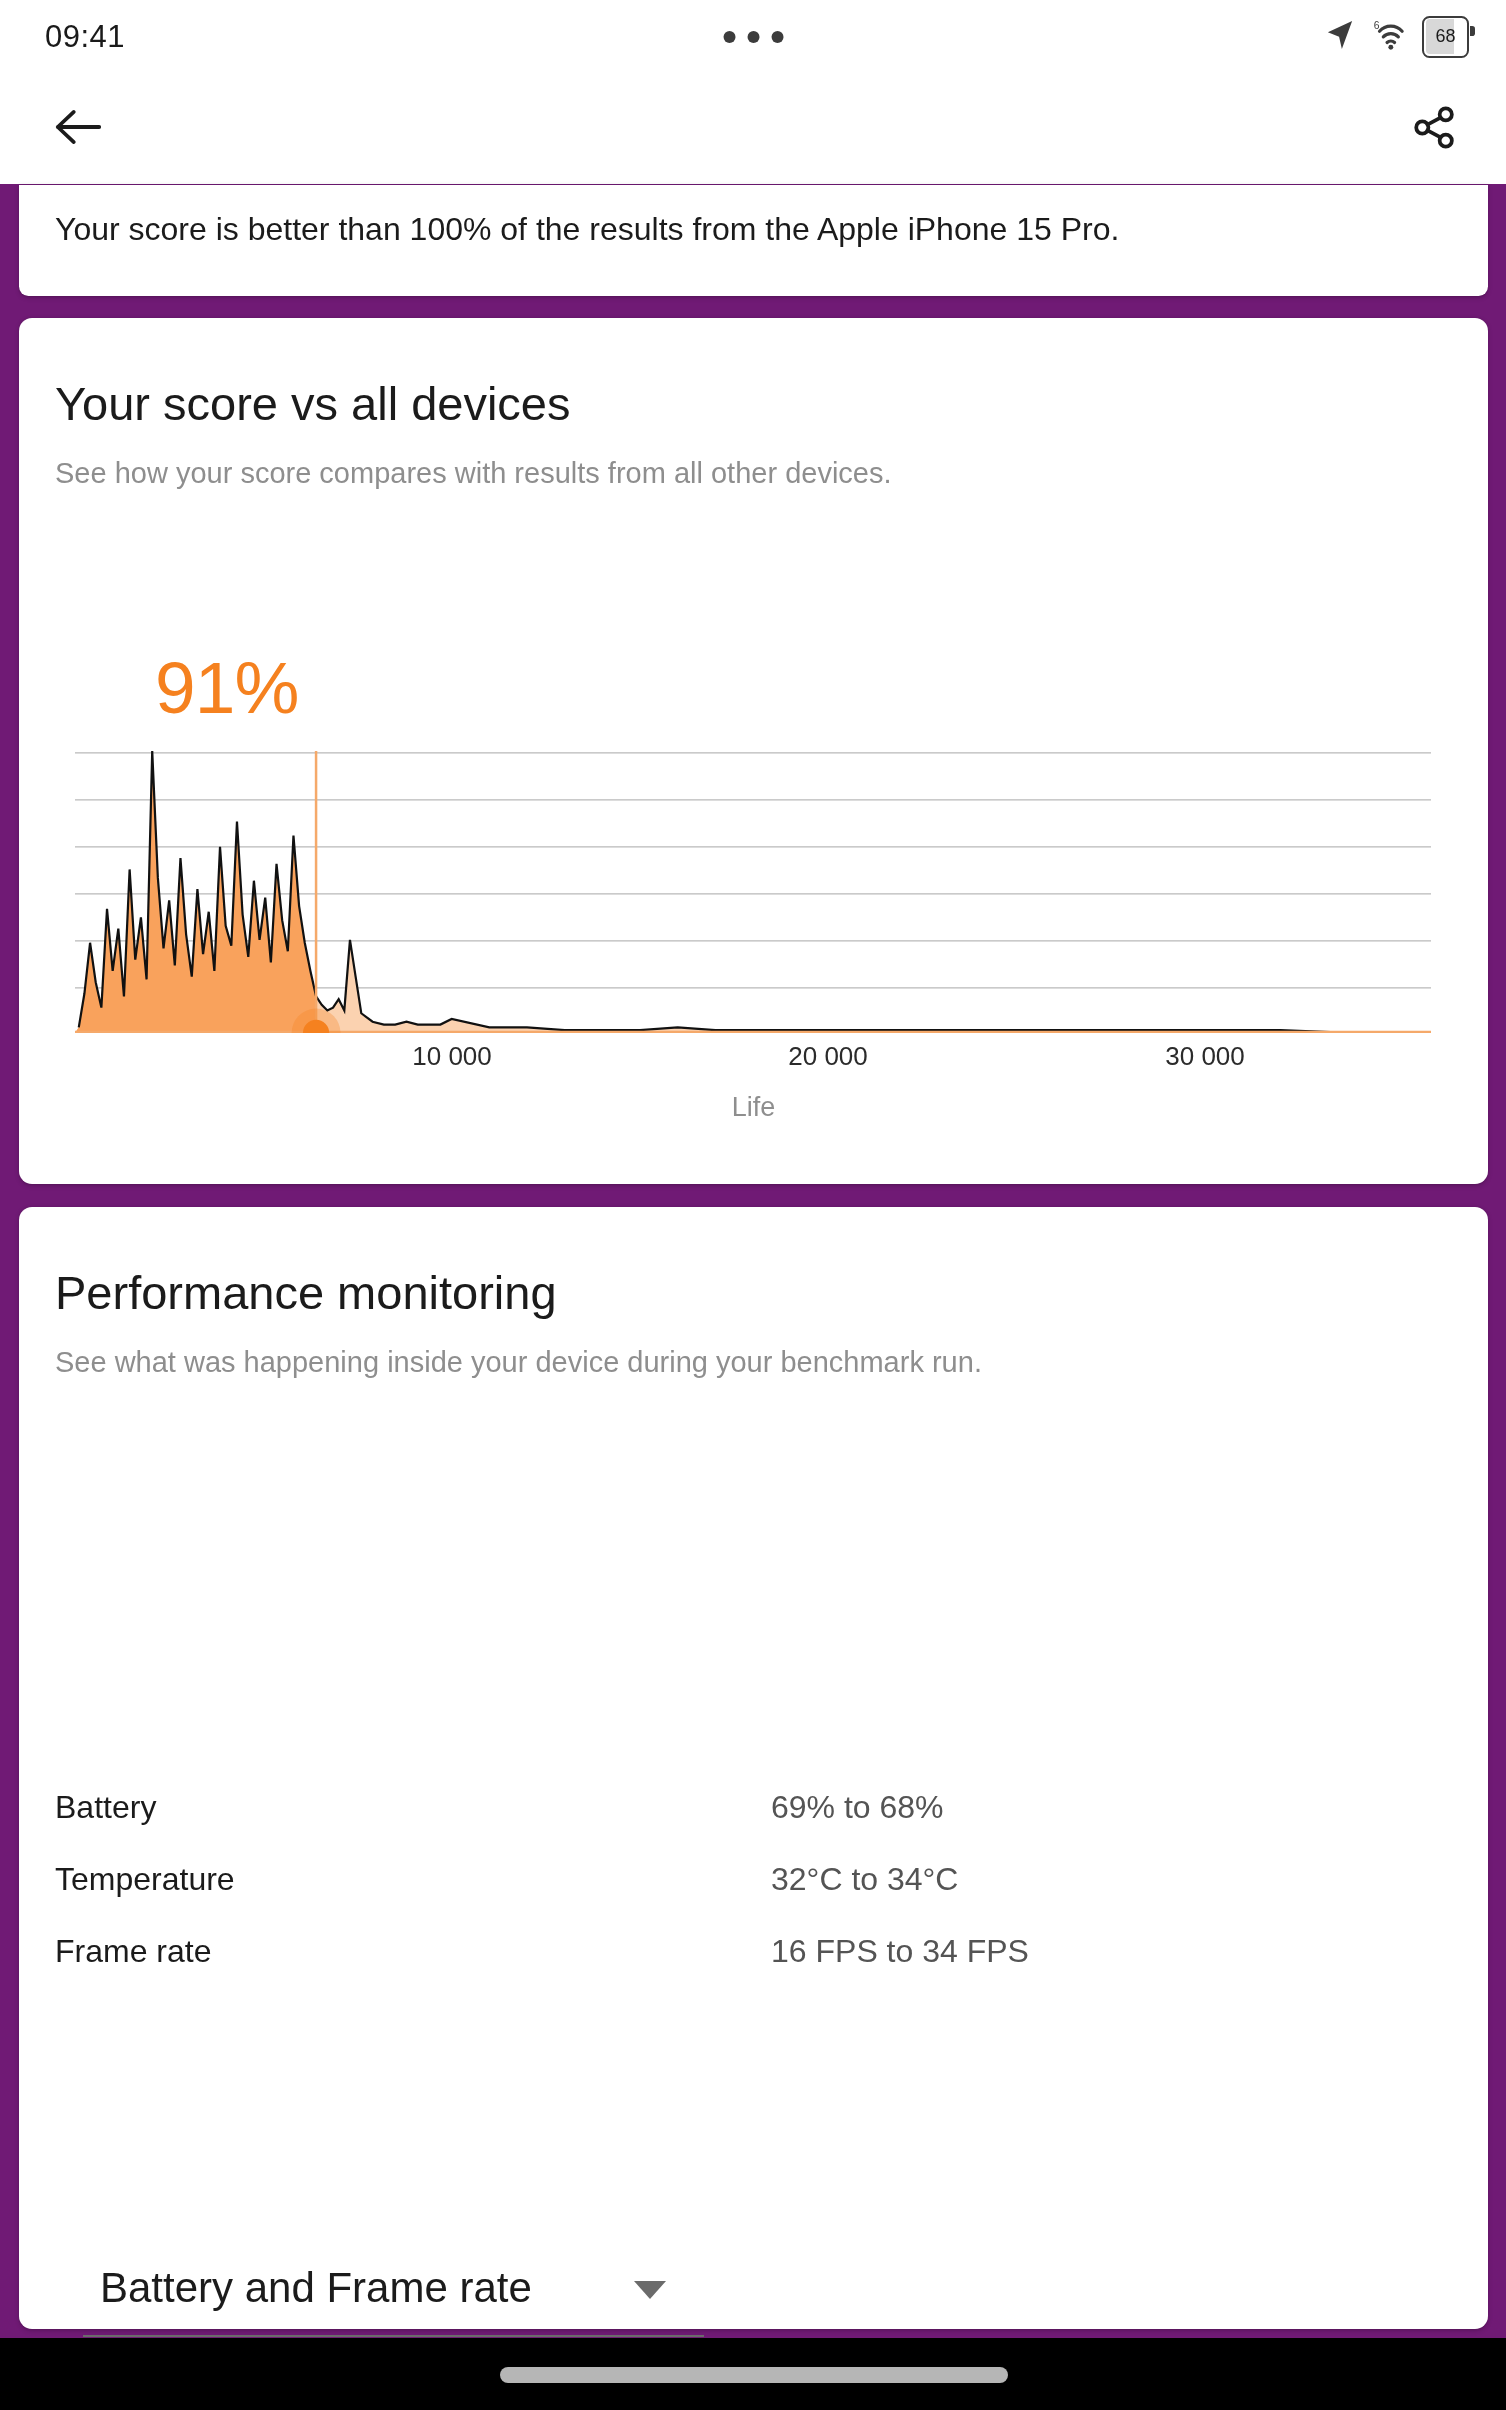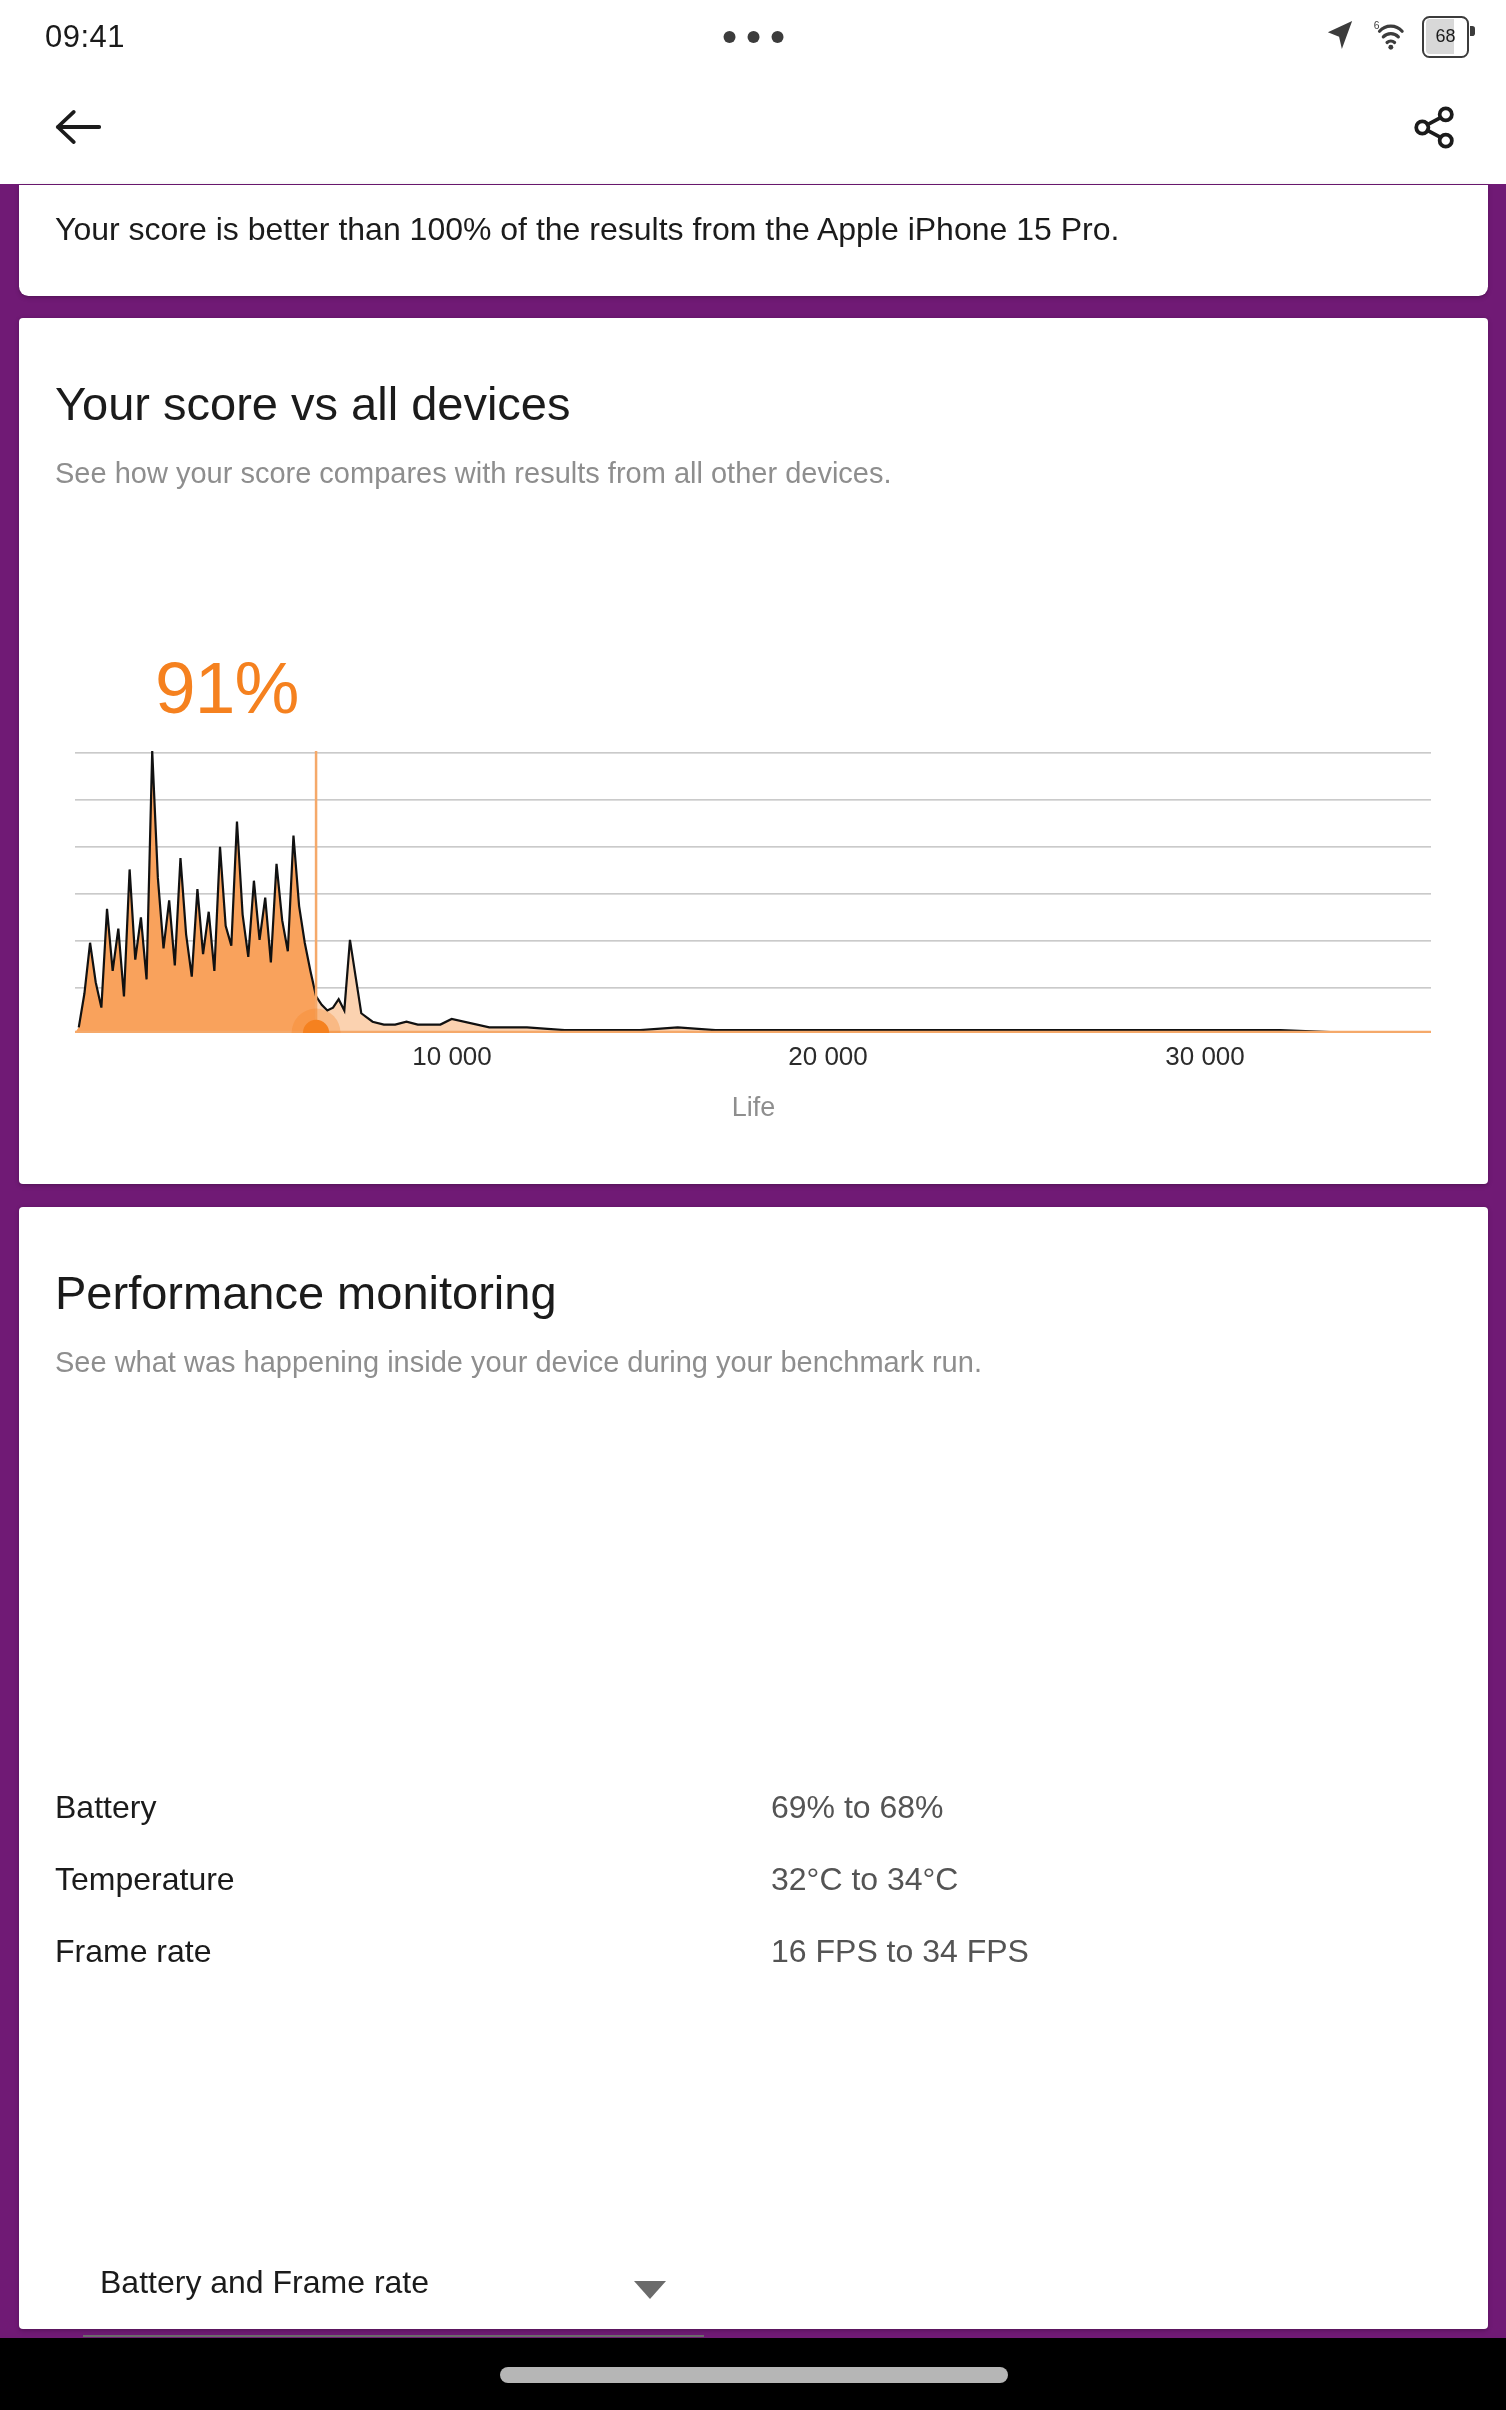--- a/index.html
+++ b/index.html
@@ -51,21 +51,21 @@
     position: absolute; top: 73px; left: 0; width: 1507px; height: 111px;
     background:#ffffff; display: flex; align-items: center;
   }
   .back-btn { margin-left: 51px; width: 55px; height: 55px; display:flex; align-items:center; justify-content:center; cursor:pointer; }
   .appbar-title { margin-left: 34px; font-size: 42px; color: #1b1b1b; font-weight: 400; }
   .share-btn { position:absolute; right: 45px; width: 55px; height: 55px; display:flex; align-items:center; justify-content:center; cursor:pointer; }
 
   
   .card {
     position: absolute; left: 19px; width: 1469px;
-    background:#ffffff; border-radius: 4px;
+    background:#ffffff; border-radius: 13px;
     box-shadow: 0 1.9px 5.6px rgba(0,0,0,.16), 0 0.9px 1.9px rgba(0,0,0,.10);
   }
   #card-top { top: 185px; height: 111px; border-radius: 0 0 9.4px 9.4px; }
   #card-top .toptext {
     position:absolute; left: 36px; top: 26px;
     font-size: 32px; color:#1b1b1b;
   }
 
   #card-percentile { top: 318px; height: 866px; }
   .card-h1 { position:absolute; left: 36px; top: 58px; font-size: 47px; color:#1b1b1b; font-weight: 400; }
@@ -92,21 +92,21 @@
   #card-perf { top: 1207px; height: 1122px; }
   .perf-rows { position:absolute; left: 36px; top: 582px; width: 1318px; }
   .perf-row { position: relative; height: 72px; }
   .perf-row .k { position:absolute; left: 0; top: 0; font-size: 32px; color:#1b1b1b; }
   .perf-row .v { position:absolute; left: 716px; top: 0; font-size: 32px; color:#545454; }
 
   .select {
     position:absolute; left: 64px; top: 1040px; width: 621px; height: 90px;
     border-bottom: 2.8px solid #6b6b6b; cursor:pointer;
   }
-  .select .lbl { position:absolute; left: 17px; top: 17px; font-size: 32px; color:#1b1b1b; }
+  .select .lbl { position:absolute; left: 17px; top: 17px; font-size: 42px; color:#1b1b1b; }
   .select .caret {
     position:absolute; right: 38px; top: 34px;
     width:0; height:0; border-left: 16px solid transparent; border-right: 16px solid transparent;
     border-top: 18px solid #6b6b6b;
   }
 
   
   .navbar { position:absolute; left:0; bottom:0; width:1507px; height: 73px; background:#000; }
   .nav-pill {
     position:absolute; left:50%; top: 50%; transform: translate(-50%,-50%);

